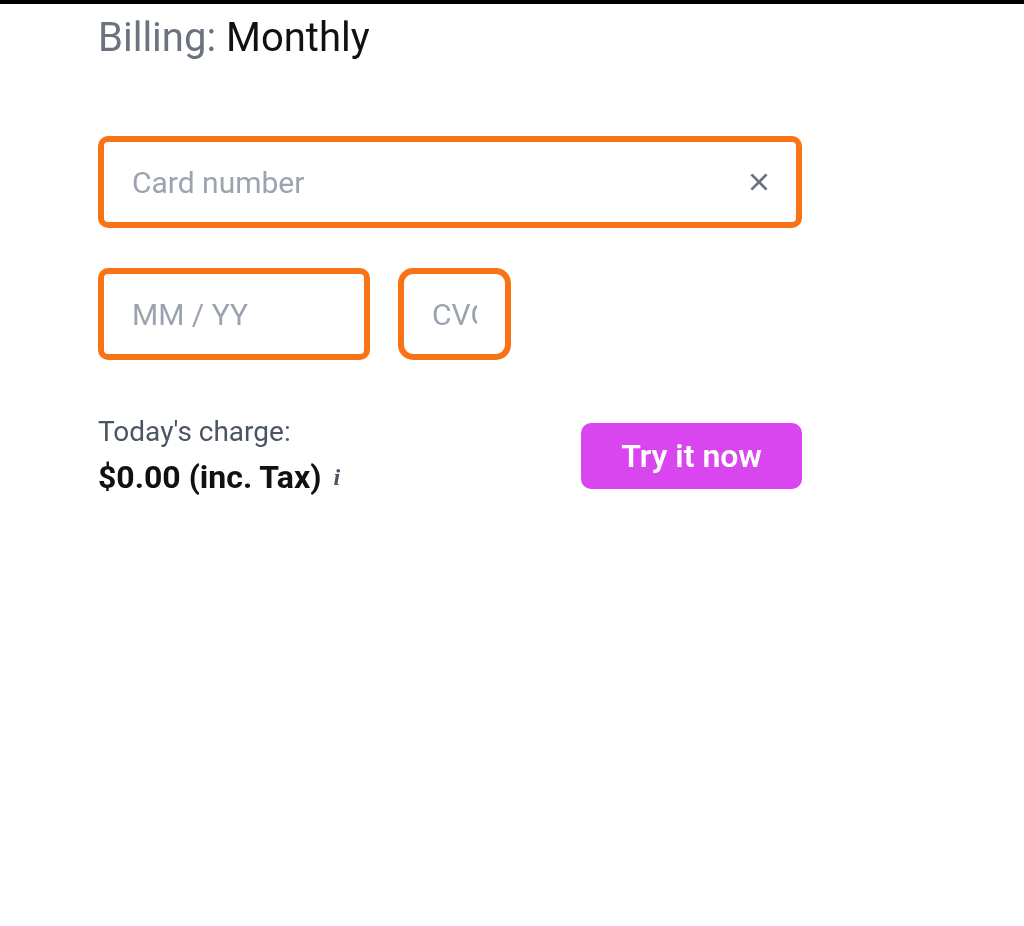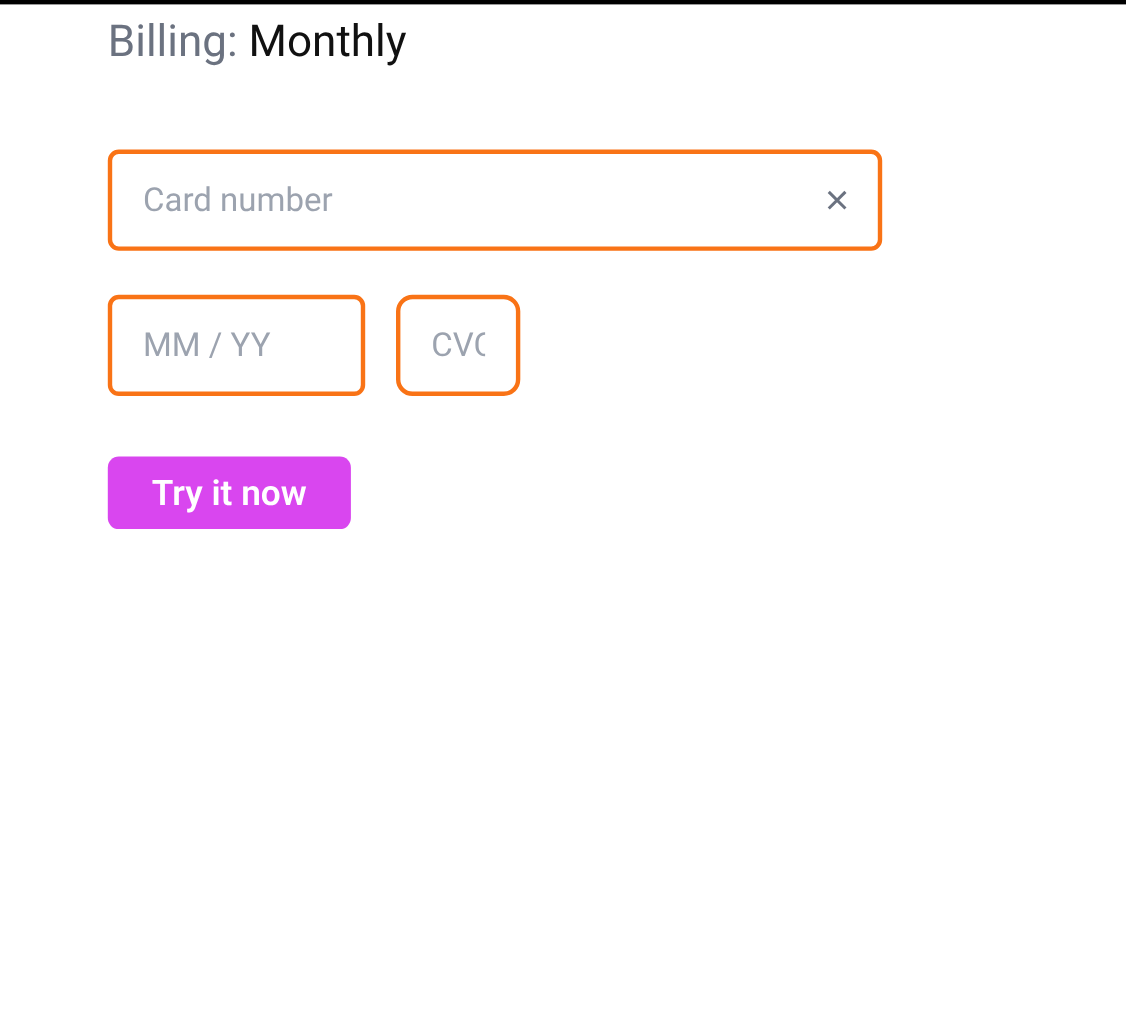--- a/index.html
+++ b/index.html
@@ -31,21 +31,21 @@
     .billing-label {
       color: #6b7280;
     }
     .billing-value {
       color: #111;
     }
     .field {
       position: relative;
       display: flex;
       align-items: center;
-      border: 4px solid #f97316;
+      border: 6px solid #f97316;
       border-radius: 10px;
       height: 92px;
       padding: 0 28px;
       margin-bottom: 40px;
       background: #fff;
     }
     .field input {
       border: none;
       outline: none;
       font-size: 30px;
@@ -59,21 +59,21 @@
     }
     .row-two {
       display: flex;
       gap: 28px;
       margin-bottom: 40px;
     }
     .row-two .field {
       margin-bottom: 0;
     }
     .expiry-field {
-      width: 234px;
+      width: 272px;
       justify-content: center;
     }
     .cvc-field {
       width: 113px;
       border-radius: 15px;
     }
     .clear-btn {
       position: absolute;
       right: 24px;
       top: 50%;
@@ -196,16 +196,23 @@
     </div>
     <div class="field cvc-field">
       <input type="text" placeholder="CVC" style="">
     </div>
   </div>
 
 
 
 
   <div class="footer-row">
+    <div class="charge-block">
+      <div class="charge-label">Today's charge:</div>
+      <div class="charge-amount-line">
+        <span class="charge-amount">$0.00 (inc. Tax)</span>
+        <span class="info-icon">i</span>
+      </div>
+    </div>
     <button class="cta-button">Try it now</button>
   </div>
 
 </div>
 
 </body></html>

